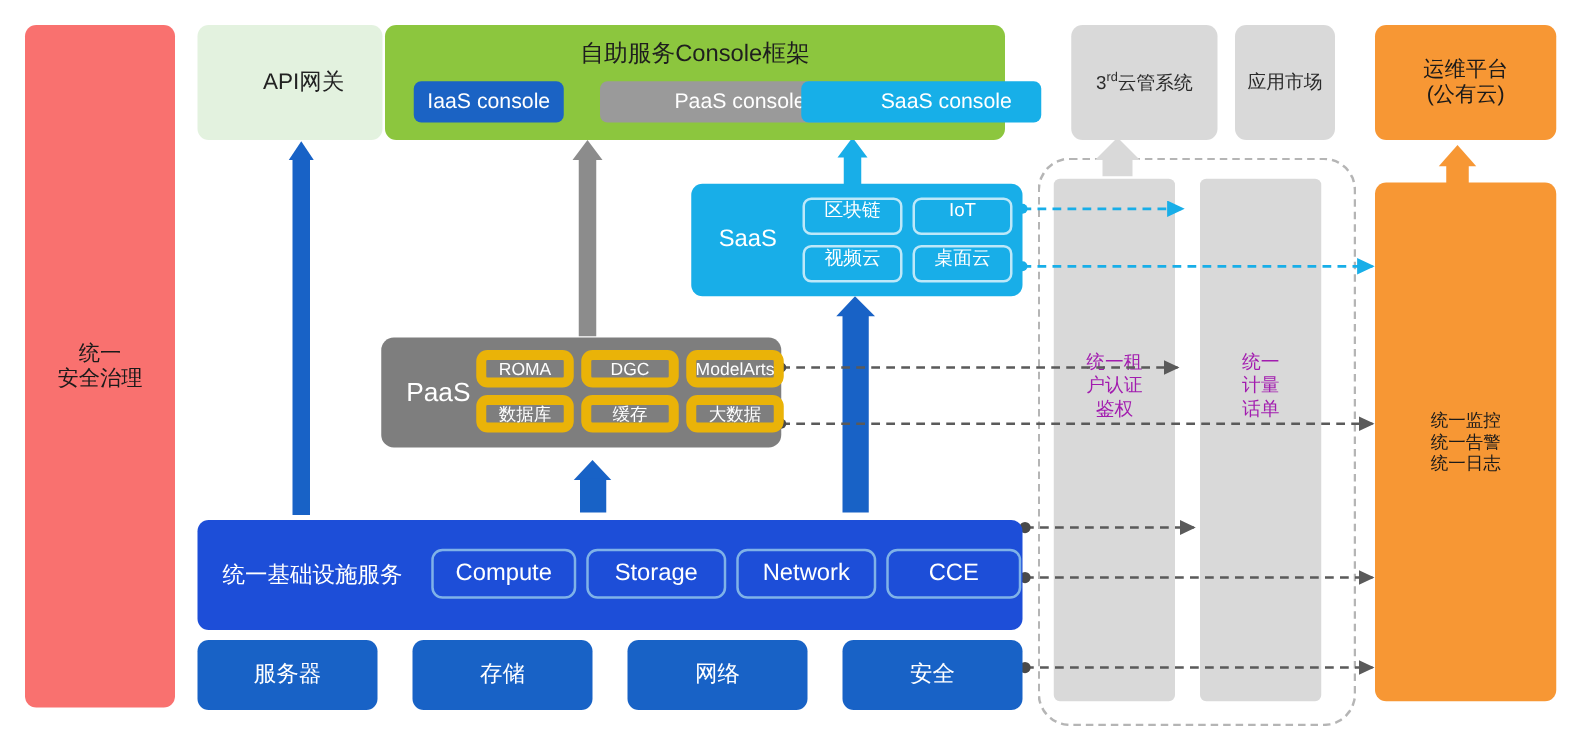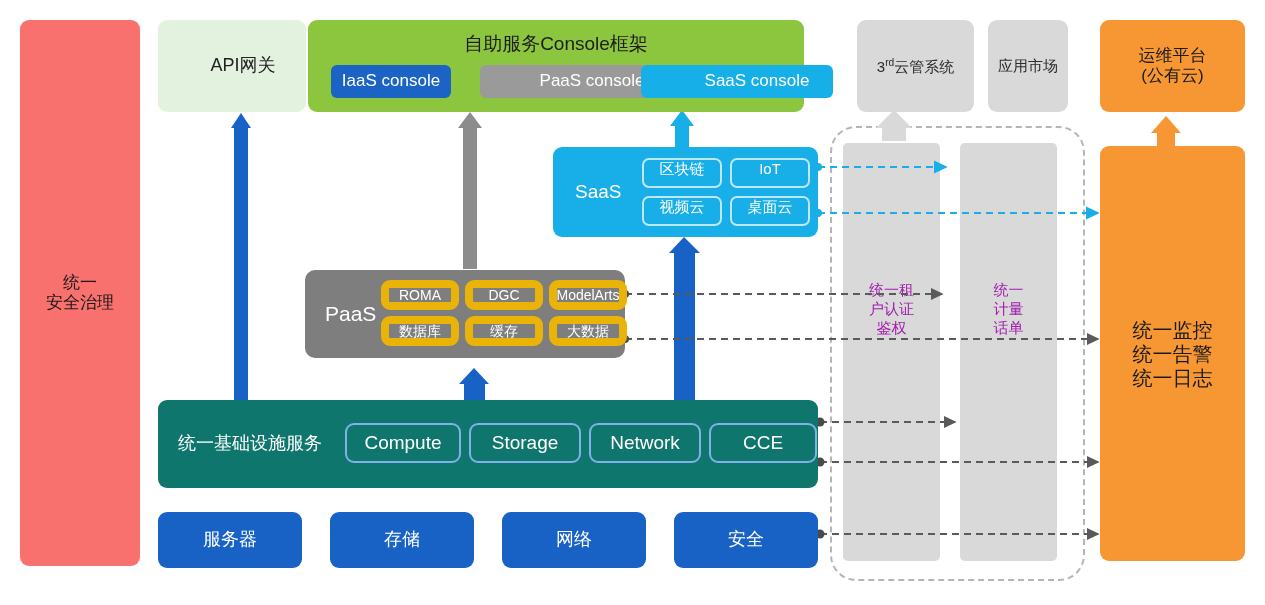--- a/index.html
+++ b/index.html
@@ -33,21 +33,21 @@
   .saasblk{background:#18AEE8;}
   .saas-label{position:absolute;left:22px;top:50%;transform:translateY(-50%);color:#fff;font-size:19px;}
   .pill{position:absolute;box-sizing:border-box;border:2px solid #BDE8F9;border-radius:7px;display:flex;justify-content:center;color:#fff;font-size:15px;}
 
   
   .paasblk{background:#7E7E7E;border-radius:10px;}
   .paas-label{position:absolute;left:20px;top:50%;transform:translateY(-50%);color:#fff;font-size:21px;}
   .ppill{position:absolute;box-sizing:border-box;border:8px solid #eab308;border-radius:9px;display:flex;align-items:center;justify-content:center;color:#fff;font-size:14px;}
 
   
-  .iaasband{background:#0f766e;border-radius:9px;}
+  .iaasband{background:#1d4ed8;border-radius:9px;margin-top:16px;}
   .iaas-label{position:absolute;left:20px;top:50%;transform:translateY(-50%);color:#fff;font-size:18px;}
   .ipill{position:absolute;box-sizing:border-box;border:2px solid #7FB2E8;border-radius:9px;display:flex;align-items:center;justify-content:center;color:#fff;font-size:19px;}
 
   
   .bbox{background:#1862C6;color:#fff;font-size:18px;border-radius:9px;}
 
   
   .dashwrap{position:absolute;box-sizing:border-box;border:2px dashed #B5B5B5;border-radius:26px;}
 
   
@@ -186,21 +186,21 @@
   <div class="box rnd gbox" style="left:988px;top:20px;width:80px;height:92px;flex-direction:row;">
     <span>应用</span>
     <span>市场</span>
   </div>
 
   <div class="box rnd orange" style="left:1100px;top:20px;width:145px;height:92px;flex-direction:column;">
     <span>运维平台</span>
     <span>(公有云)</span>
   </div>
 
-  <div class="box rnd orange" style="left:1100px;top:146px;width:145px;height:415px;flex-direction:column;font-size:20px;">
+  <div class="box rnd orange" style="left:1100px;top:146px;width:145px;height:415px;flex-direction:column;font-size:14px;">
     <span>统一监控</span>
     <span>统一告警</span>
     <span>统一日志</span>
   </div>
 
   <div class="box rnd saasblk" style="left:553px;top:147px;width:265px;height:90px;display:block;">
     <div class="saas-label">SaaS</div>
     <div class="pill" style="left:89px;top:11px;width:80px;height:30px;">
       <span>区块链</span>
     </div>

